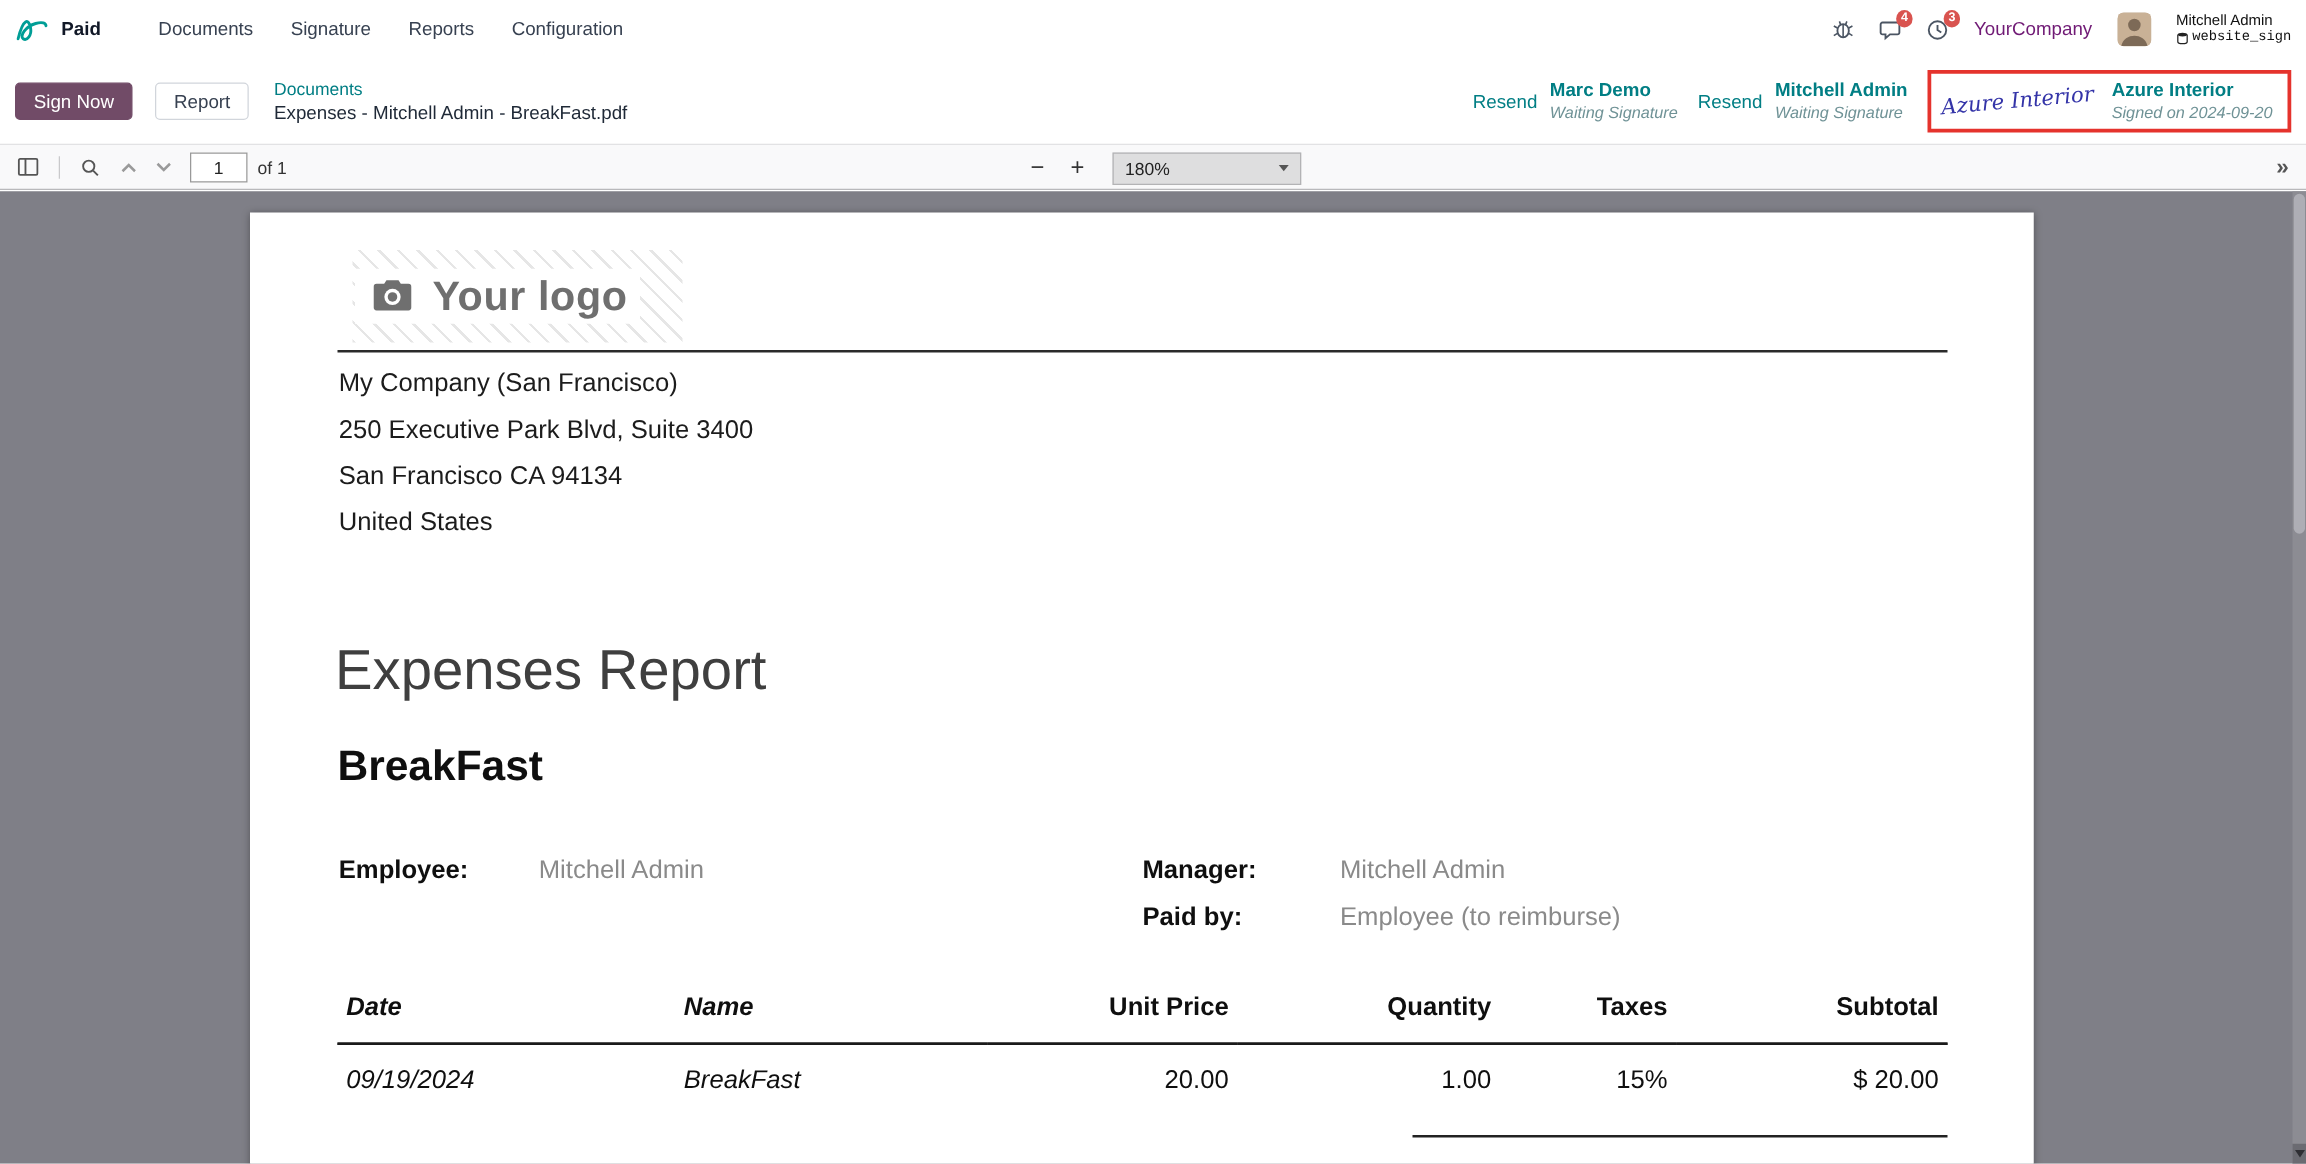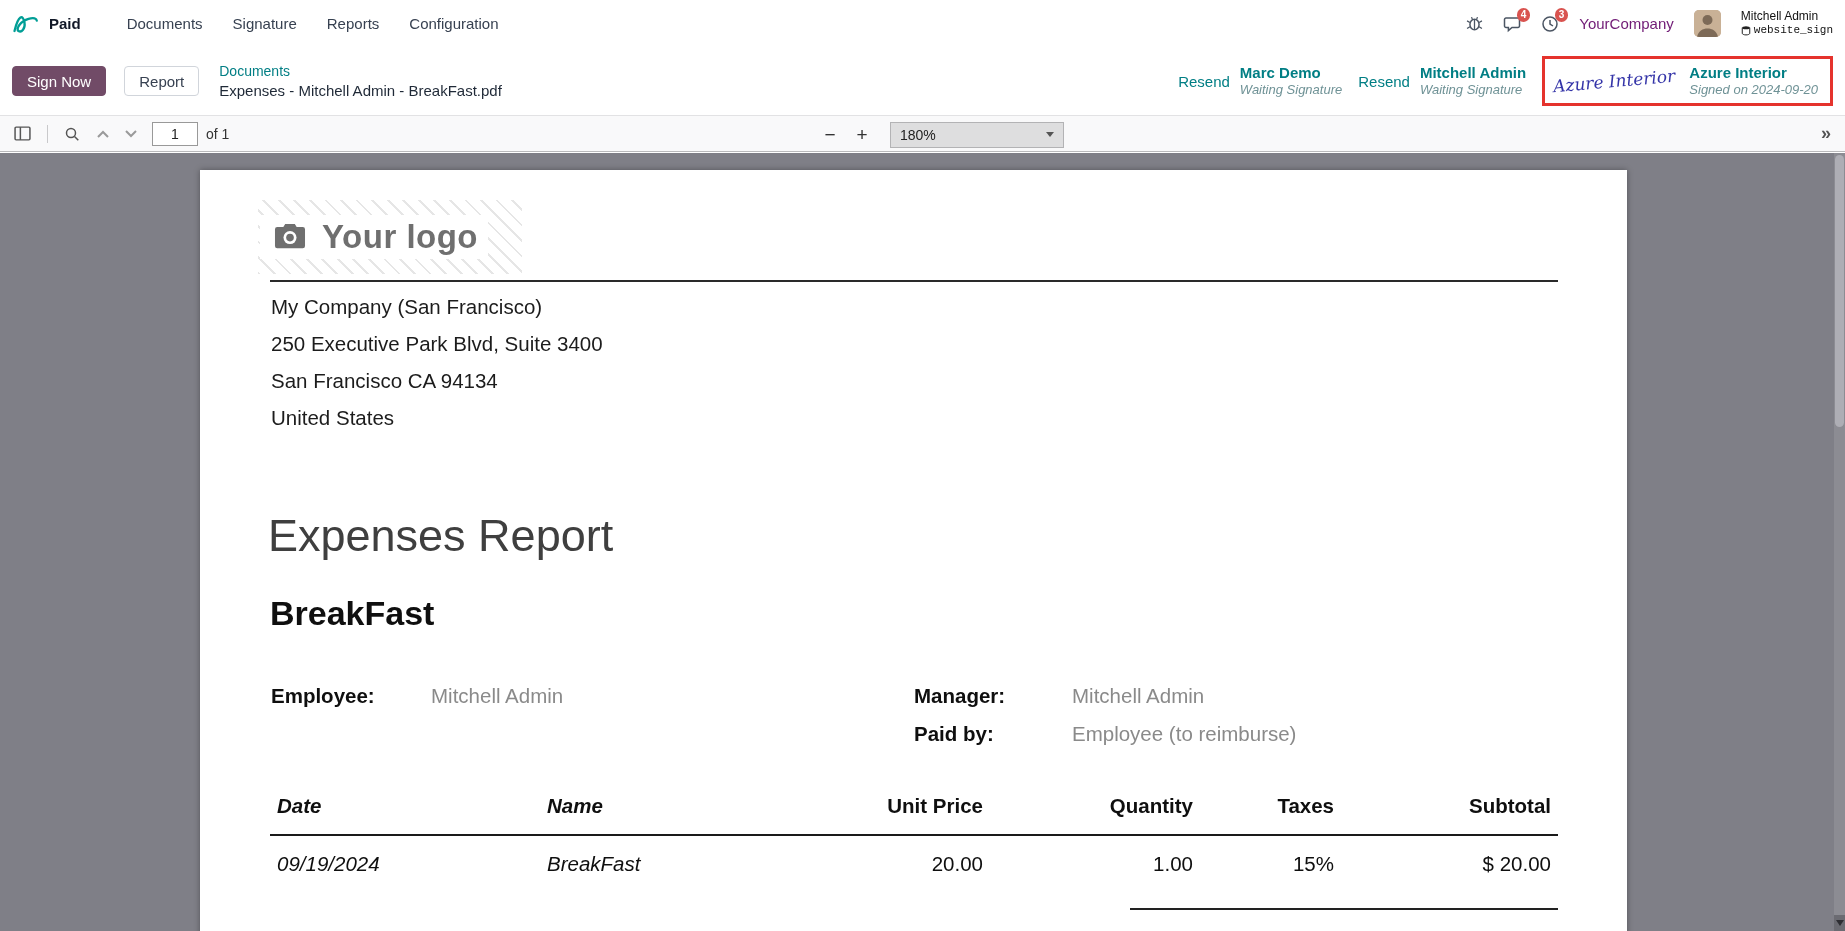--- a/index.html
+++ b/index.html
@@ -58,33 +58,33 @@
                  display:flex; align-items:center; padding:0 10px; color:#555; }
   .tool-group { display:flex; align-items:center; }
   .tool-btn { display:flex; align-items:center; justify-content:center; padding:4px; }
   .tool-sep { width:1px; height:18px; background:#c9c9cb; margin:0 12px; }
   .chev { color:#9a9a9a; }
   .page-input { width:46px; height:24px; border:1px solid #999; background:#fff; text-align:center;
                 font-size:14px; color:#222; margin-left:10px; font-family:"Liberation Sans", sans-serif; }
   .of-label { font-size:14px; color:#333; margin-left:8px; }
   .zoom-group { position:absolute; left:818px; top:0; height:37px; display:flex; align-items:center; gap:8px; }
   .zoom-btn { font-size:19px; color:#333; width:24px; text-align:center; }
-  .zoom-select { width:174px; height:26px; background:#dededf; border:1px solid #b3b3b5;
+  .zoom-select { width:151px; height:26px; background:#dededf; border:1px solid #b3b3b5;
                  display:flex; align-items:center; justify-content:space-between;
                  padding:0 9px; font-size:14px; color:#222; margin-left:8px; }
   .select-arrow { width:0; height:0; border-left:4px solid transparent; border-right:4px solid transparent;
                   border-top:5px solid #555; }
   .more-btn { margin-left:auto; font-size:18px; font-weight:700; color:#555; padding:0 4px; }
 
   
   .viewer { position:absolute; top:153px; left:0; right:0; bottom:0; background:#7f7f87; overflow:hidden; }
   .pdf-page { position:absolute; left:200px; top:17px; width:1427px; height:1850px; background:#fff;
               box-shadow:0 0 6px rgba(0,0,0,.35); }
 
-  .logo-block { position:absolute; left:58px; top:30px; width:264px; height:74px;
+  .logo-block { position:absolute; left:82px; top:30px; width:264px; height:74px;
                 background:repeating-linear-gradient(45deg, #e6e6e6 0 2px, transparent 2px 11px);
                 display:flex; align-items:center; }
   .logo-inner { display:flex; align-items:center; gap:12px; background:#fff; padding:3px 10px; margin-left:2px; }
   .logo-text { font-size:33px; font-weight:700; color:#6f6f6f; letter-spacing:.5px; white-space:nowrap; }
 
   .top-rule { position:absolute; left:70px; width:1288px; top:110px; border-top:2px solid #2a2a2a; }
   .address { position:absolute; left:71px; top:118px; font-size:20.5px; line-height:37px; color:#1c1c1c; }
 
   .doc-title { position:absolute; left:68px; top:340px; font-size:45px; font-weight:400; color:#3f3f3f; }
   .doc-subtitle { position:absolute; left:70px; top:424px; font-size:34px; font-weight:600; color:#0f0f0f; }

